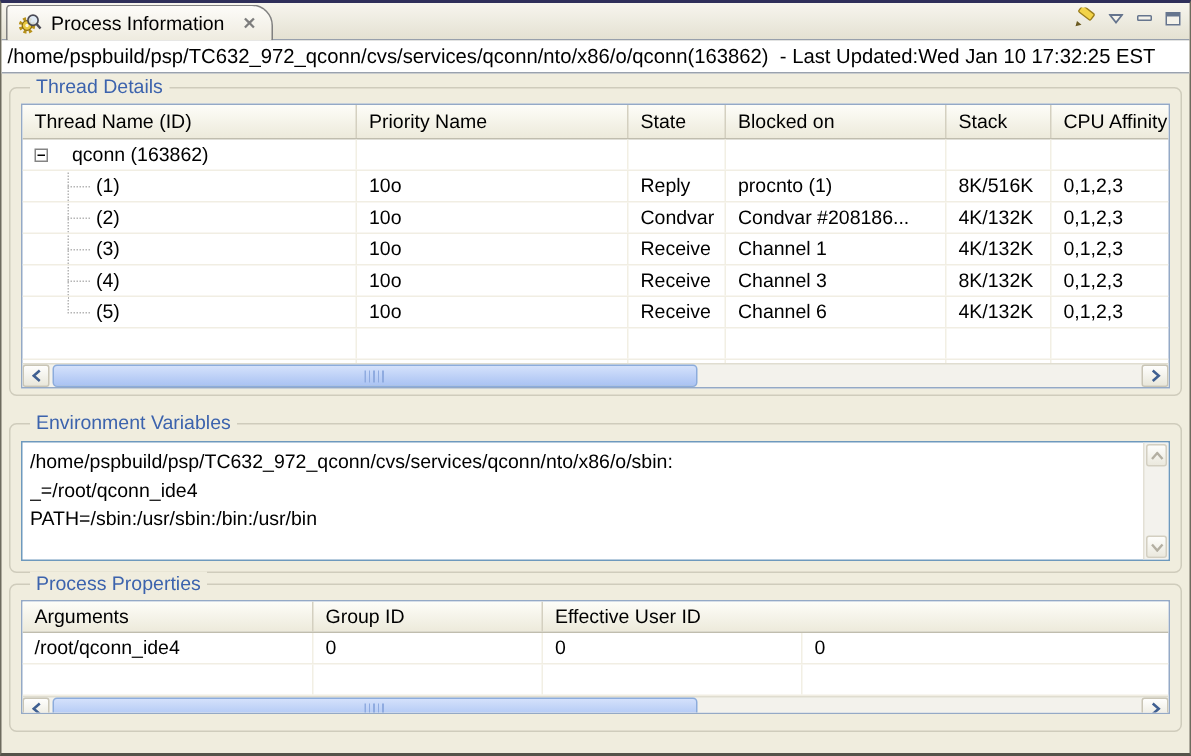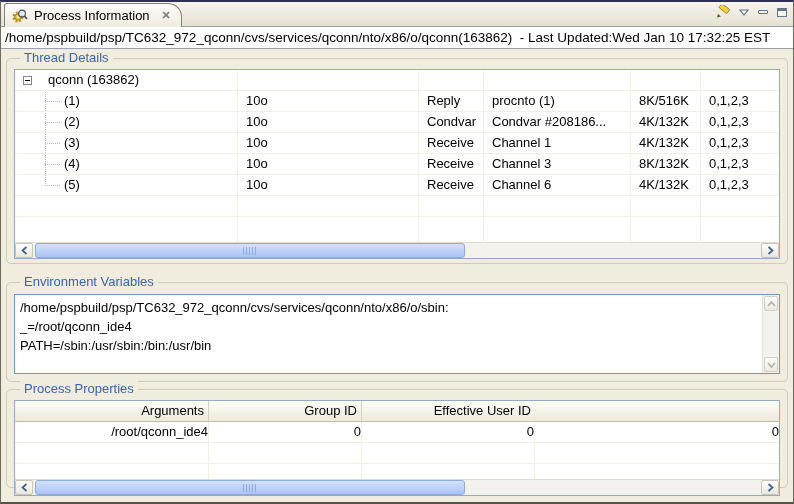--- a/index.html
+++ b/index.html
@@ -48,21 +48,21 @@
     position:absolute; top:-9px; left:13px; padding:0 4px;
     background:#f0edde; color:#3c63ad; font-size:13px; white-space:nowrap;
   }
 
   
   .tbl {
     position:absolute; background:#fff; border:1px solid #94a9c6;
     display:flex; flex-direction:column; overflow:hidden; font-size:13px;
   }
   .thread-tbl { left:7px; right:7px; top:10px; height:190px; }
-  .props-tbl  { left:7px; right:7px; top:10px; height:96px;text-align:right; }
+  .props-tbl  { left:7px; right:7px; top:10px; height:76px; }
   .grid-t { display:grid; grid-template-columns:223px 181px 65px 147px 70px 1fr; }
   .grid-p { display:grid; grid-template-columns:194px 153px 173px 1fr; }
   .thead { height:23px; background:linear-gradient(#fdfdf8, #edeadb); border-bottom:1px solid #c0bdae; flex:none; }
   .thead .hc {
     padding:0 4px 0 8px; line-height:22px; white-space:nowrap; overflow:hidden;
     border-right:1px solid #d4d0c0;
   }
   .thead .hc:last-child { border-right:none; }
   .trow { height:21px; flex:none; border-bottom:1px solid #f1eee3; }
   .trow .c {
@@ -164,20 +164,28 @@
   </div>
 
   <div class="pathbar">
     <span>/home/pspbuild/psp/TC632_972_qconn/cvs/services/qconn/nto/x86/o/qconn(163862)</span><span> </span><span> - Last Updated:Wed Jan 10 17:32:25 EST</span>
   </div>
 
   <div class="group" style="left:5px; right:5px; top:56px; height:206px;">
     <span class="group-label">Thread Details</span>
 
     <div class="tbl thread-tbl">
+      <div class="thead grid-t">
+        <div class="hc">Thread Name (ID)</div>
+        <div class="hc">Priority Name</div>
+        <div class="hc">State</div>
+        <div class="hc">Blocked on</div>
+        <div class="hc">Stack</div>
+        <div class="hc">CPU Affinity</div>
+      </div>
 
       <div class="trow grid-t">
         <div class="c tree-root">
           <span class="expander"></span>
           <span>qconn (163862)</span>
         </div>
         <div class="c"></div>
           <div class="c"></div>
         <div class="c"></div>
           <div class="c"></div>

